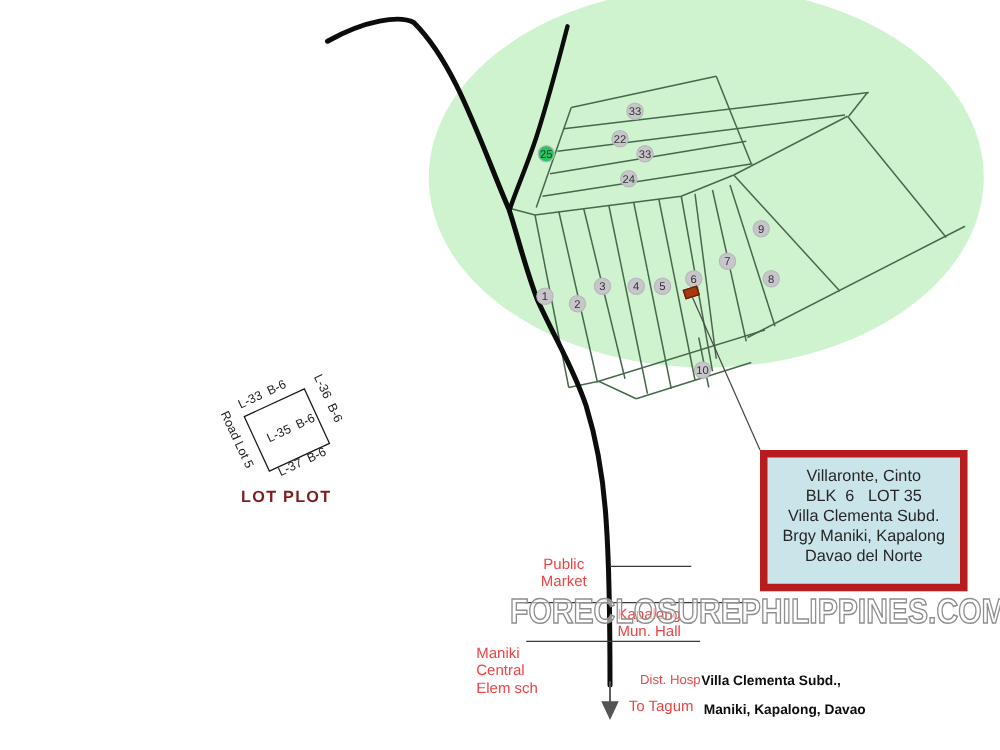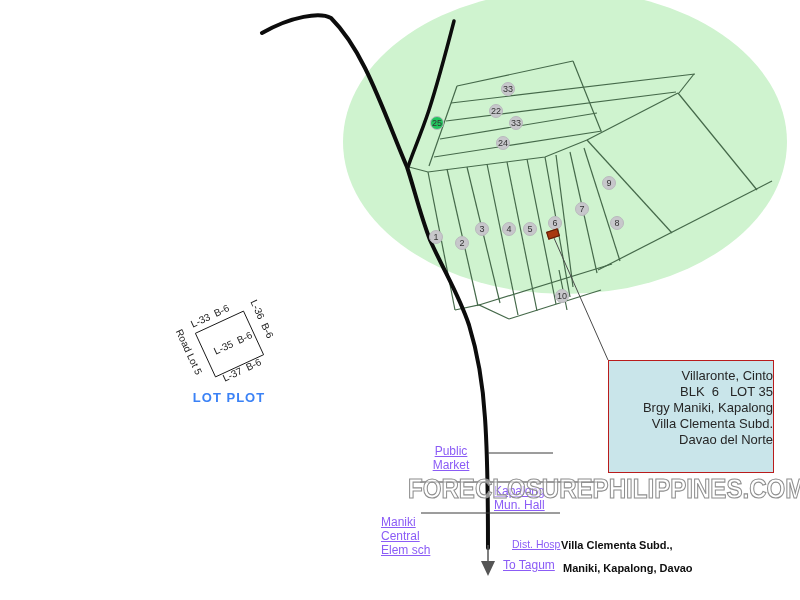--- a/index.html
+++ b/index.html
@@ -8,31 +8,31 @@
   svg{position:absolute;left:0;top:0;}
   .gl{stroke:#45694a;stroke-width:1.2;fill:none;}
   .dl{stroke:#4a4a4a;stroke-width:1;fill:none;}
   .street{stroke:#3a3a3a;stroke-width:1;fill:none;}
   .road{stroke:#0c0c0c;fill:none;stroke-linecap:round;stroke-linejoin:round;}
   .marker{position:absolute;width:14px;height:14px;border-radius:50%;
           background:#c7c7cb;border:1px solid #b9b9bd;box-sizing:border-box;
           font-size:9px;line-height:12px;text-align:center;color:#333;z-index:4;}
   #subject{position:absolute;width:12px;height:8px;transform:rotate(-18deg);
            border:1px solid #5f1e08;box-sizing:border-box;z-index:5;}
-  .lbl{position:absolute;white-space:pre-line;font-size:12px;line-height:14px;color:#8b5cf6;z-index:6;text-decoration:underline;}
+  .lbl{position:absolute;white-space:pre-line;font-size:12px;line-height:14px;color:#ef4444;z-index:6;}
   .lbl-small{font-size:10.5px;}
   .infobox{position:absolute;left:608px;top:360px;width:166px;height:113px;
-           border:1px solid #b91c1c;box-sizing:border-box;z-index:3;text-align:right;
+           border:6px solid #b91c1c;box-sizing:border-box;z-index:3;text-align:center;
            padding-top:7px;}
   .infobox div{font-size:13px;line-height:16px;color:#262626;white-space:pre;}
   .lotlbl{position:absolute;font-size:10px;color:#1c1c1c;white-space:pre;z-index:6;
           transform:translate(-50%,-50%) rotate(-25deg);}
   .lotlbl.vert{transform:translate(-50%,-50%) rotate(65deg);}
   .lotcap{position:absolute;left:229px;top:397px;transform:translate(-50%,-50%);
-          font-size:13px;font-weight:bold;letter-spacing:1px;color:#3b82f6;z-index:6;}
+          font-size:13px;font-weight:bold;letter-spacing:1px;color:#7f1d1d;z-index:6;}
   #wm{position:absolute;left:408px;top:473px;z-index:8;font-weight:bold;font-size:28px;
       letter-spacing:0px;color:rgba(255,255,255,0.55);-webkit-text-stroke:1.2px #8f8f8f;
       transform:scaleX(0.86);transform-origin:left center;white-space:nowrap;}
   #maptitle{position:absolute;left:561px;top:534px;z-index:7;font-weight:bold;
             font-size:11px;line-height:23px;color:#0e0e0e;white-space:nowrap;}
 </style>
 </head>
 <body>
 
 <div id="stage">
@@ -118,22 +118,22 @@
   <div class="lotlbl" style="left:210px;top:316px;">L-33  B-6</div>
   <div class="lotlbl" style="left:233px;top:343px;">L-35  B-6</div>
   <div class="lotlbl" style="left:242px;top:370px;">L-37  B-6</div>
   <div class="lotlbl vert" style="left:262px;top:319px;">L-36  B-6</div>
   <div class="lotlbl vert" style="left:189px;top:352px;">Road Lot 5</div>
   <div class="lotcap">LOT PLOT</div>
 
   <div class="infobox" style="background: rgb(201, 229, 234);">
     <div>Villaronte, Cinto</div>
     <div>BLK  6   LOT 35</div>
+    <div>Villa Clementa Subd.</div>
     <div>Brgy Maniki, Kapalong</div>
-    <div>Villa Clementa Subd.</div>
     <div>Davao del Norte</div>
   </div>
 
   <div class="lbl" style="left:420px;top:444px;width:62px;text-align:center;">Public
 Market</div>
   <div class="lbl" style="left:494px;top:484px;">Kapalong
 Mun. Hall</div>
   <div class="lbl" style="left:381px;top:515px;">Maniki
 Central
 Elem sch</div>

